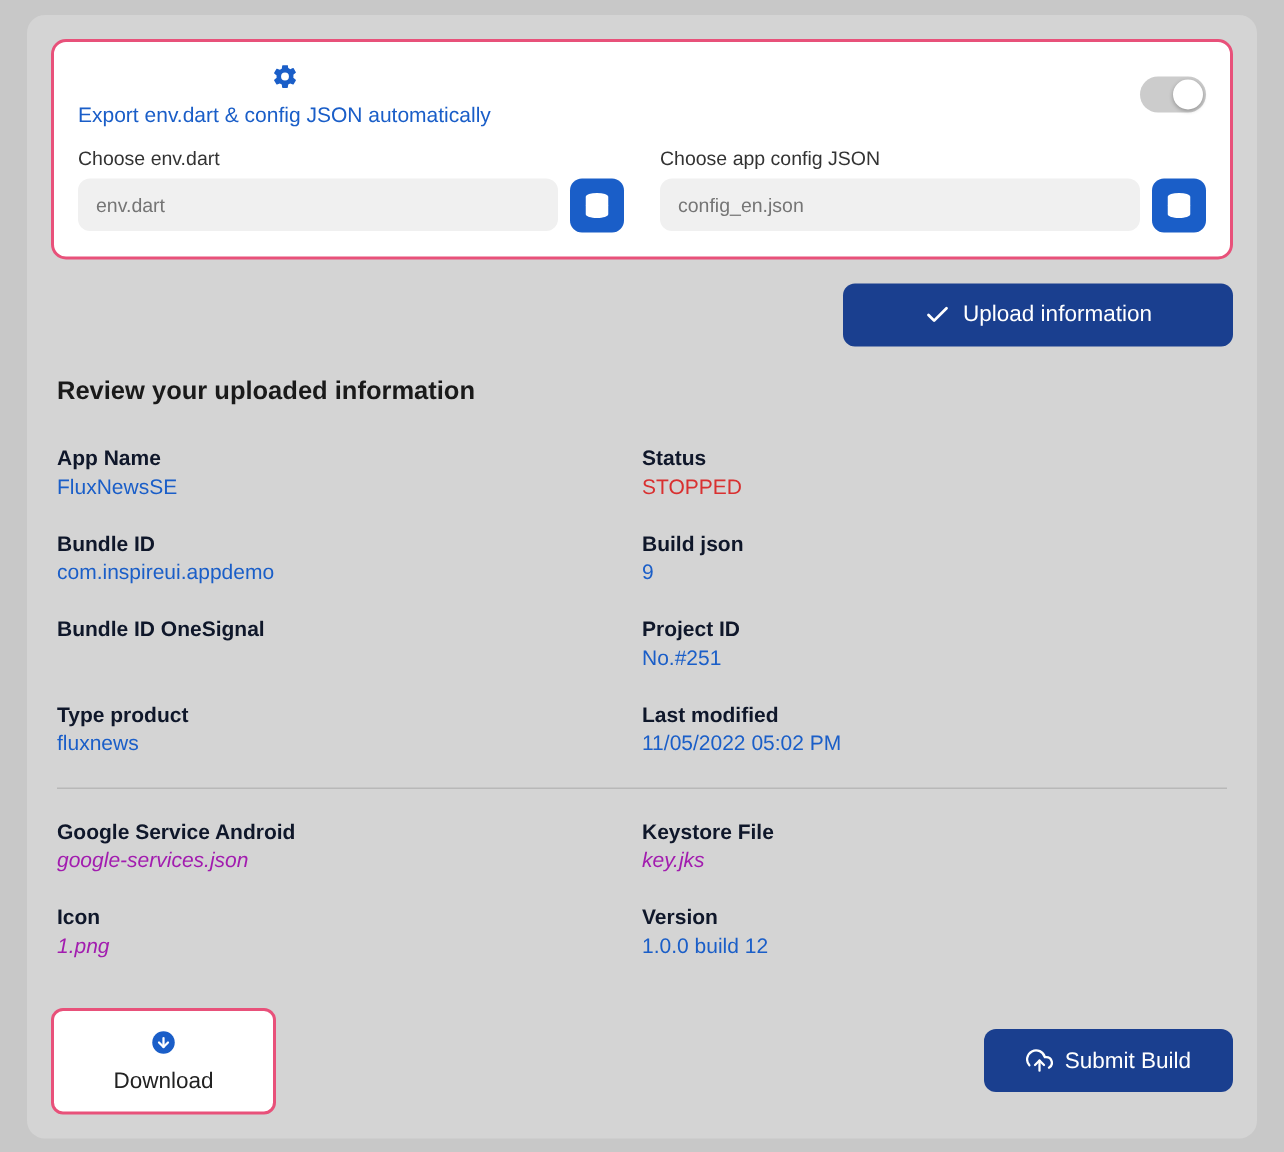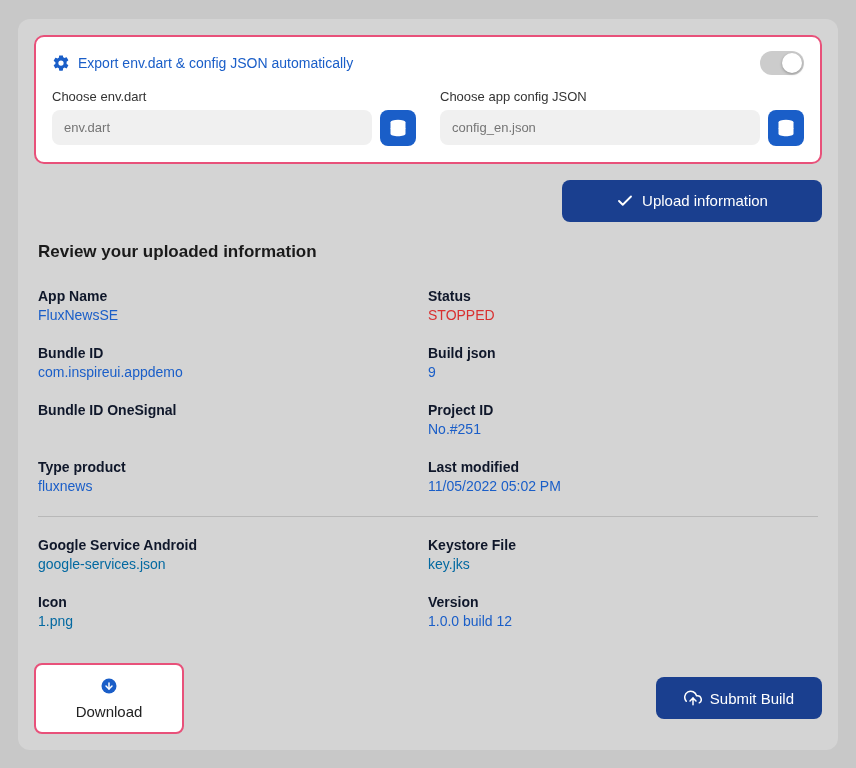--- a/index.html
+++ b/index.html
@@ -34,20 +34,21 @@
       justify-content: space-between;
       margin-bottom: 14px;
     }
     .export-title {
       display: flex;
       align-items: center;
       gap: 8px;
       color: #1a5ec8;
       font-size: 14px;
       font-weight: 500;
+      flex-direction: column;
     }
     
     .toggle {
       width: 44px;
       height: 24px;
       background: #ccc;
       border-radius: 12px;
       position: relative;
       cursor: pointer;
     }
@@ -148,21 +149,21 @@
       font-size: 14px;
       font-weight: 700;
       color: #0f172a;
       margin-bottom: 3px;
     }
     .info-cell-value {
       font-size: 14px;
     }
     .value-blue { color: #1a5ec8; }
     .value-red { color: #d93030; }
-    .value-green { color: #0369a1; }
+    .value-green { color: #a21caf; font-style: italic; }
     .value-dark { color: #222; }
 
     .section-divider {
       height: 1px;
       background: #b8b8b8;
       margin: 8px 0 12px 0;
       grid-column: 1 / -1;
     }
 
     

